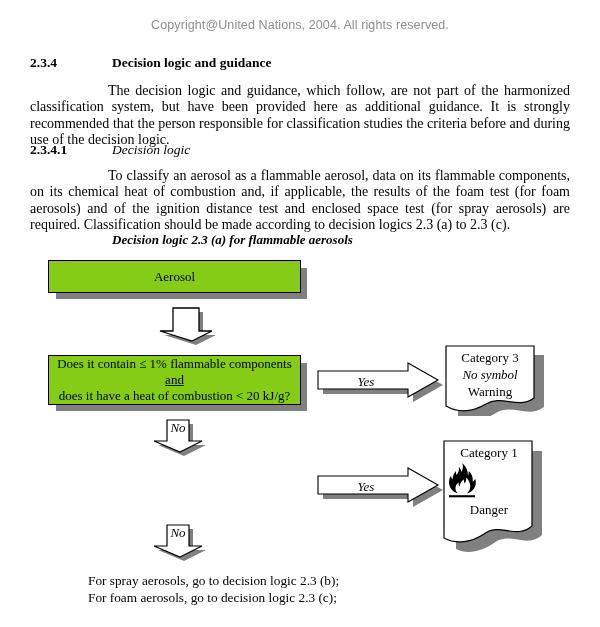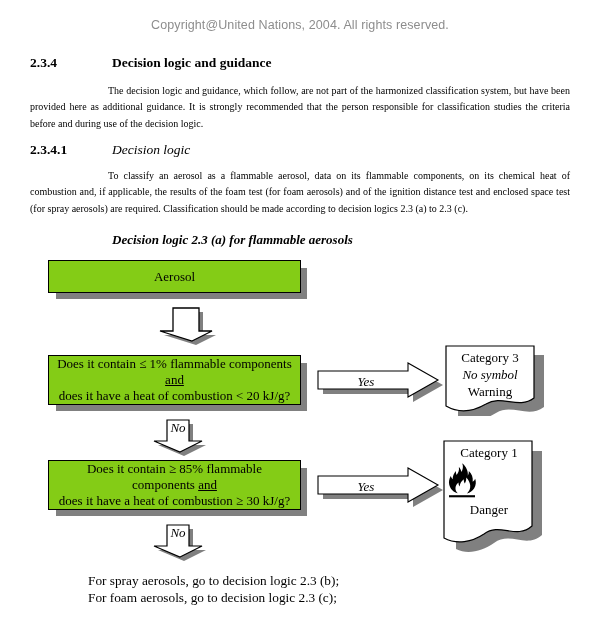--- a/index.html
+++ b/index.html
@@ -21,21 +21,21 @@
     color:#8d8d8d;
     letter-spacing:0.1px;
   }
   .sec-num{position:absolute;left:30px;font-weight:bold;font-size:13.5px;}
   .sec-title{position:absolute;left:112px;font-weight:bold;font-size:13.5px;}
   .sec-title-it{position:absolute;left:112px;font-style:italic;font-size:13.5px;}
 
   .para{
     position:absolute;
     left:30px;width:540px;
-    font-size:10px;
+    font-size:14px;
     line-height:16.4px;
     text-align:justify;
     text-indent:78px;
   }
 
   .fig-caption{
     position:absolute;
     left:112px;
     font-style:italic;
     font-weight:bold;
@@ -153,26 +153,20 @@
   </div>
 
   <div class="arrow-down" style="left:148px;top:416px;width:68px;height:42px;">
     <svg width="68" height="42" viewBox="0 0 68 42">
       <path d="M32,36 L54,25 L41,25 L41,4 L19,4 L19,25 L6,25 Z" fill="#808080" stroke="none" transform="translate(4,4)"></path>
       <path d="M32,36 L54,25 L41,25 L41,4 L19,4 L19,25 L6,25 Z" fill="#ffffff" stroke="#000000" stroke-width="1.2"></path>
     </svg>
   </div>
   <div class="arrow-label" style="left:148px;top:420px;width:60px;">No</div>
 
-  <div class="shadow-box" style="left:48px;top:460px;width:253px;height:50px;">
-    <span class="inner">
-      <span>Does it contain </span><span>≥ 85% flammable components </span><span class="u">and</span><br>
-      <span>does it have a heat of combustion ≥ 30 kJ/g?</span>
-    </span>
-  </div>
 
   <div class="arrow-down" style="left:316px;top:466px;width:130px;height:42px;">
     <svg width="130" height="42" viewBox="0 0 130 42">
       <path d="M2,10 L92,10 L92,2 L122,19 L92,36 L92,28 L2,28 Z" fill="#808080" stroke="none" transform="translate(5,5)"></path>
       <path d="M2,10 L92,10 L92,2 L122,19 L92,36 L92,28 L2,28 Z" fill="#ffffff" stroke="#000000" stroke-width="1.1"></path>
     </svg>
   </div>
   <div class="arrow-label" style="left:316px;top:479px;width:100px;">Yes</div>
 
   <div class="wave-box" style="left:440px;top:438px;width:112px;height:118px;">

